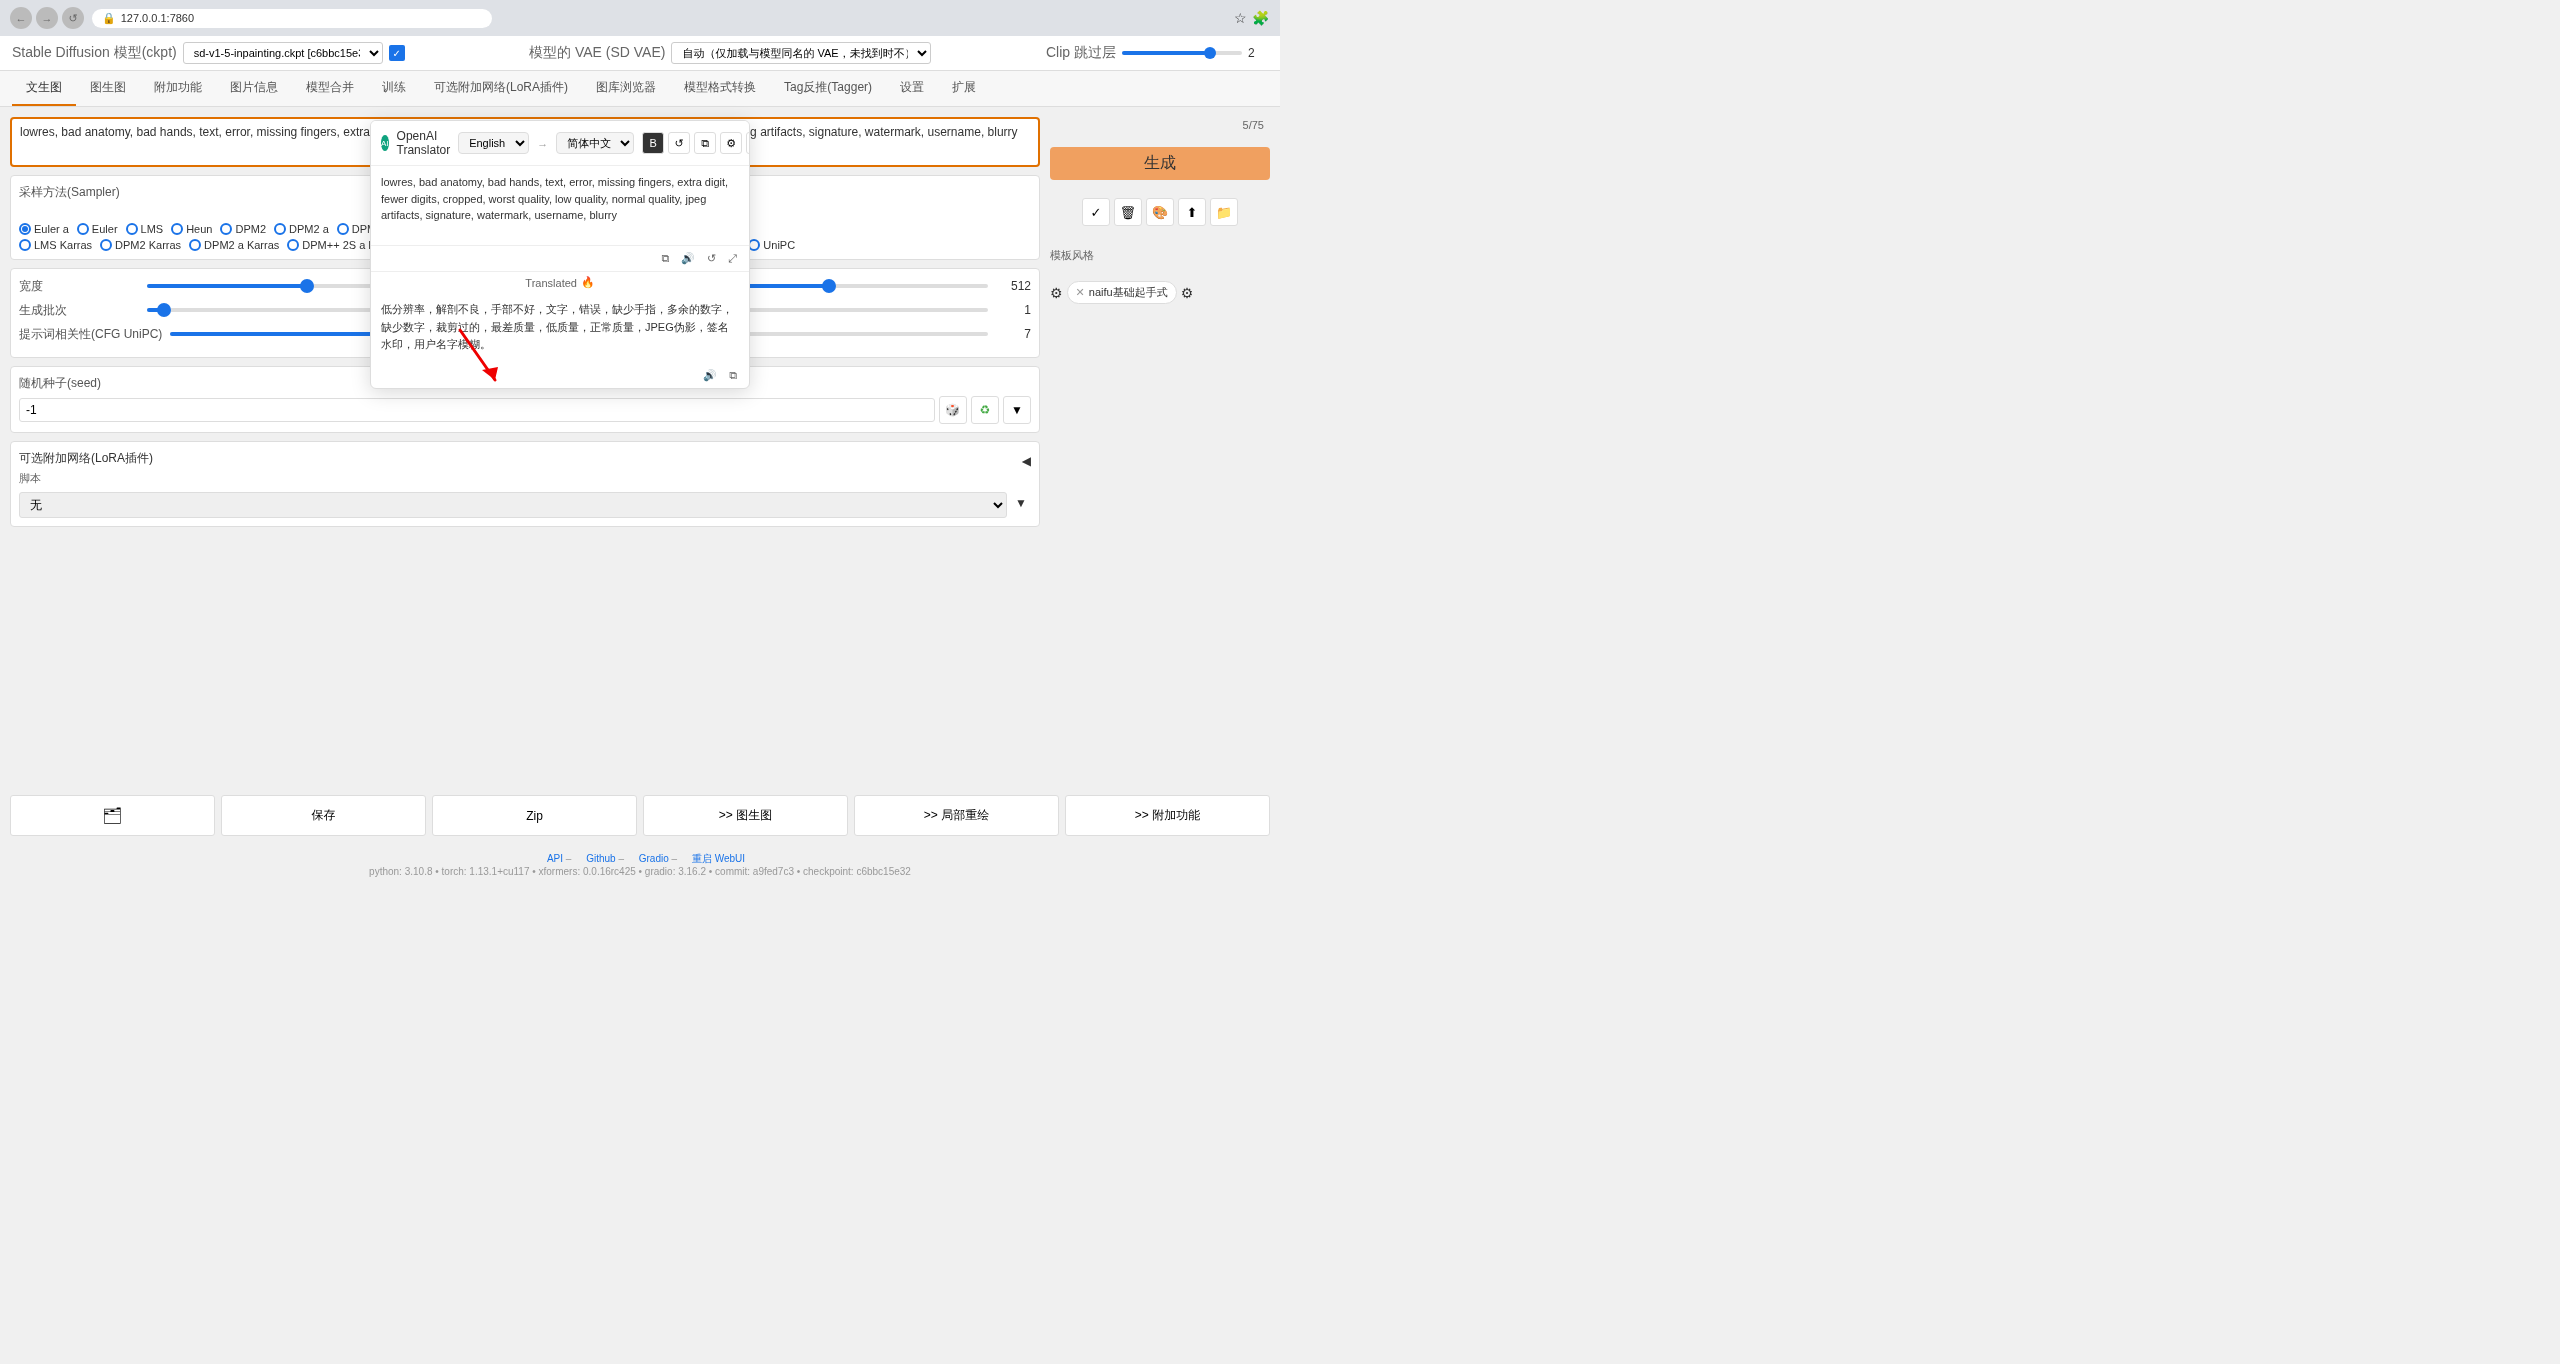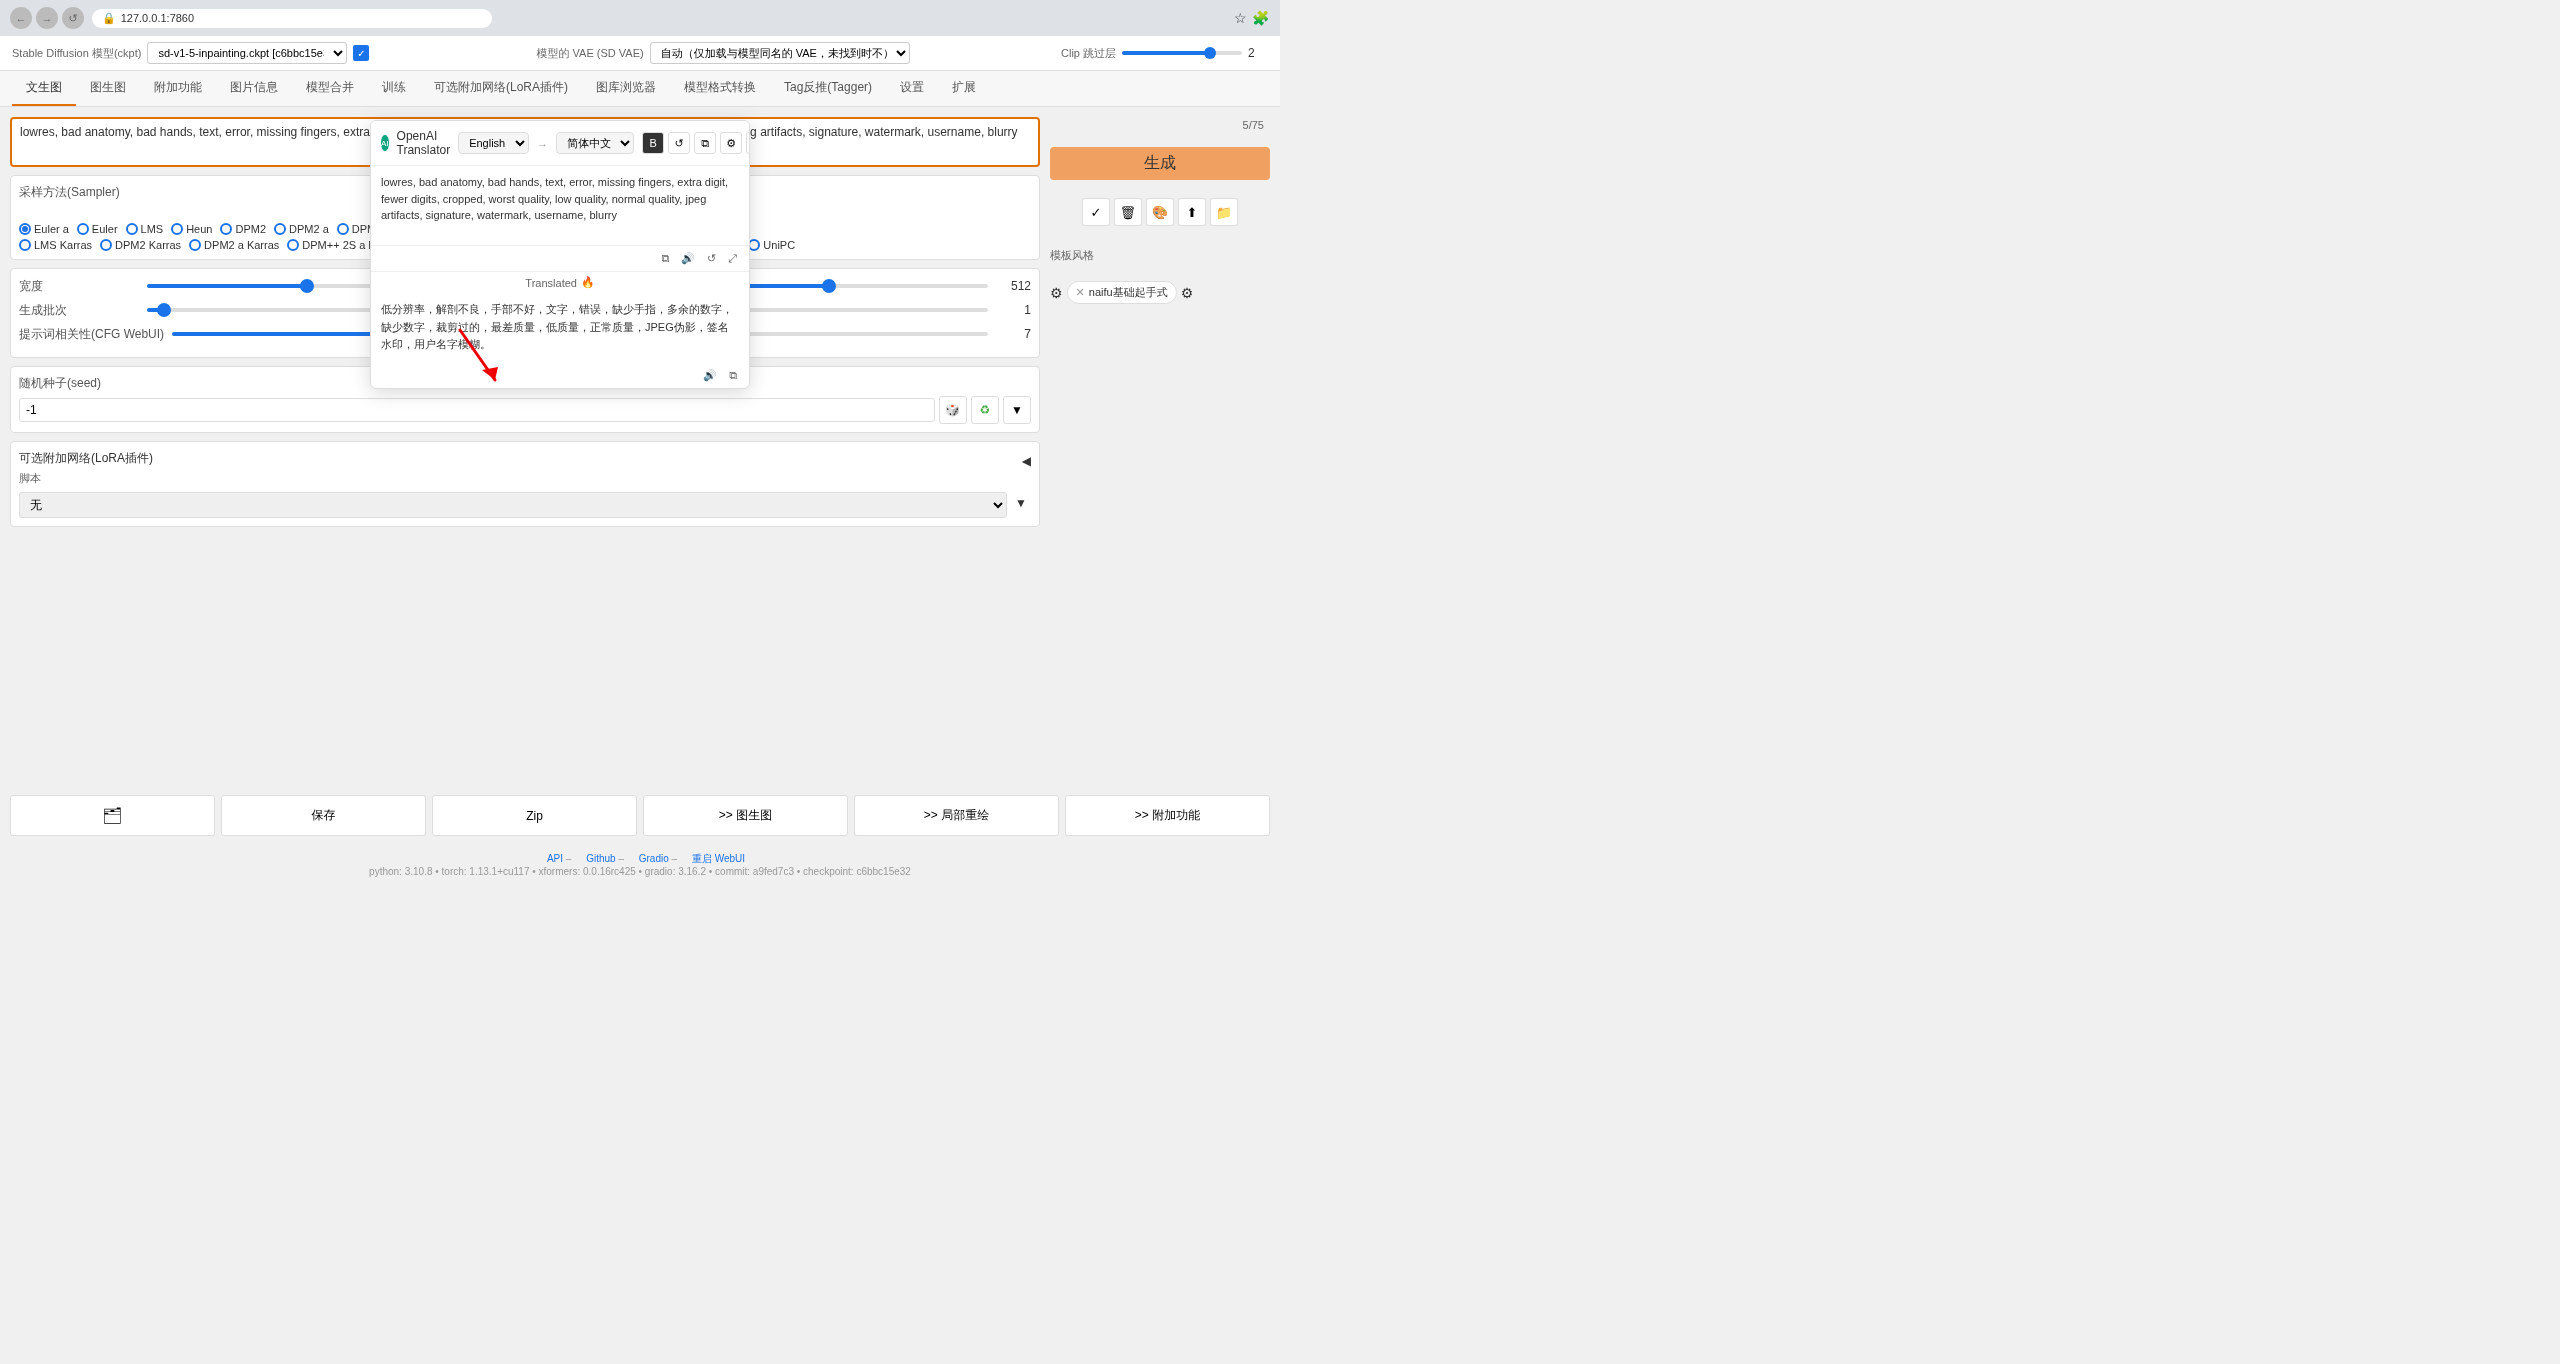--- a/index.html
+++ b/index.html
@@ -49,21 +49,21 @@
       background: #ffffff;
       border-bottom: 1px solid #ddd;
       padding: 6px 12px;
       display: flex;
       align-items: center;
       gap: 16px;
     }
     .sd-model-section {
       display: flex; align-items: center; gap: 6px; flex: 1;
     }
-    .sd-label { font-size: 11px; color: #666; white-space: nowrap; }
+    .sd-label { font-size: 14px; color: #666; white-space: nowrap; }
     .sd-select {
       background: white;
       border: 1px solid #ccc;
       border-radius: 3px;
       padding: 3px 6px;
       font-size: 11px;
       max-width: 200px;
     }
     .sd-checkbox-icon {
       width: 16px; height: 16px;
@@ -589,21 +589,21 @@
                 <div class="slider-fill-blue" style="width:5%"></div>
                 <div class="slider-thumb" style="left:3%;"></div>
               </div>
             </div>
             <span class="slider-value">1</span>
           </div>
         </div>
       </div>
 
       <div class="setting-row">
-        <span class="setting-label">提示词相关性(CFG WebUI)</span>
+        <span class="setting-label">提示词相关性(CFG UniPC)</span>
         <div class="slider-container">
           <div class="slider-track">
             <div class="slider-fill-blue" style="width:30%"></div>
             <div class="slider-thumb" style="left:28%;"></div>
           </div>
         </div>
         <span class="slider-value">7</span>
       </div>
     </div>
 

